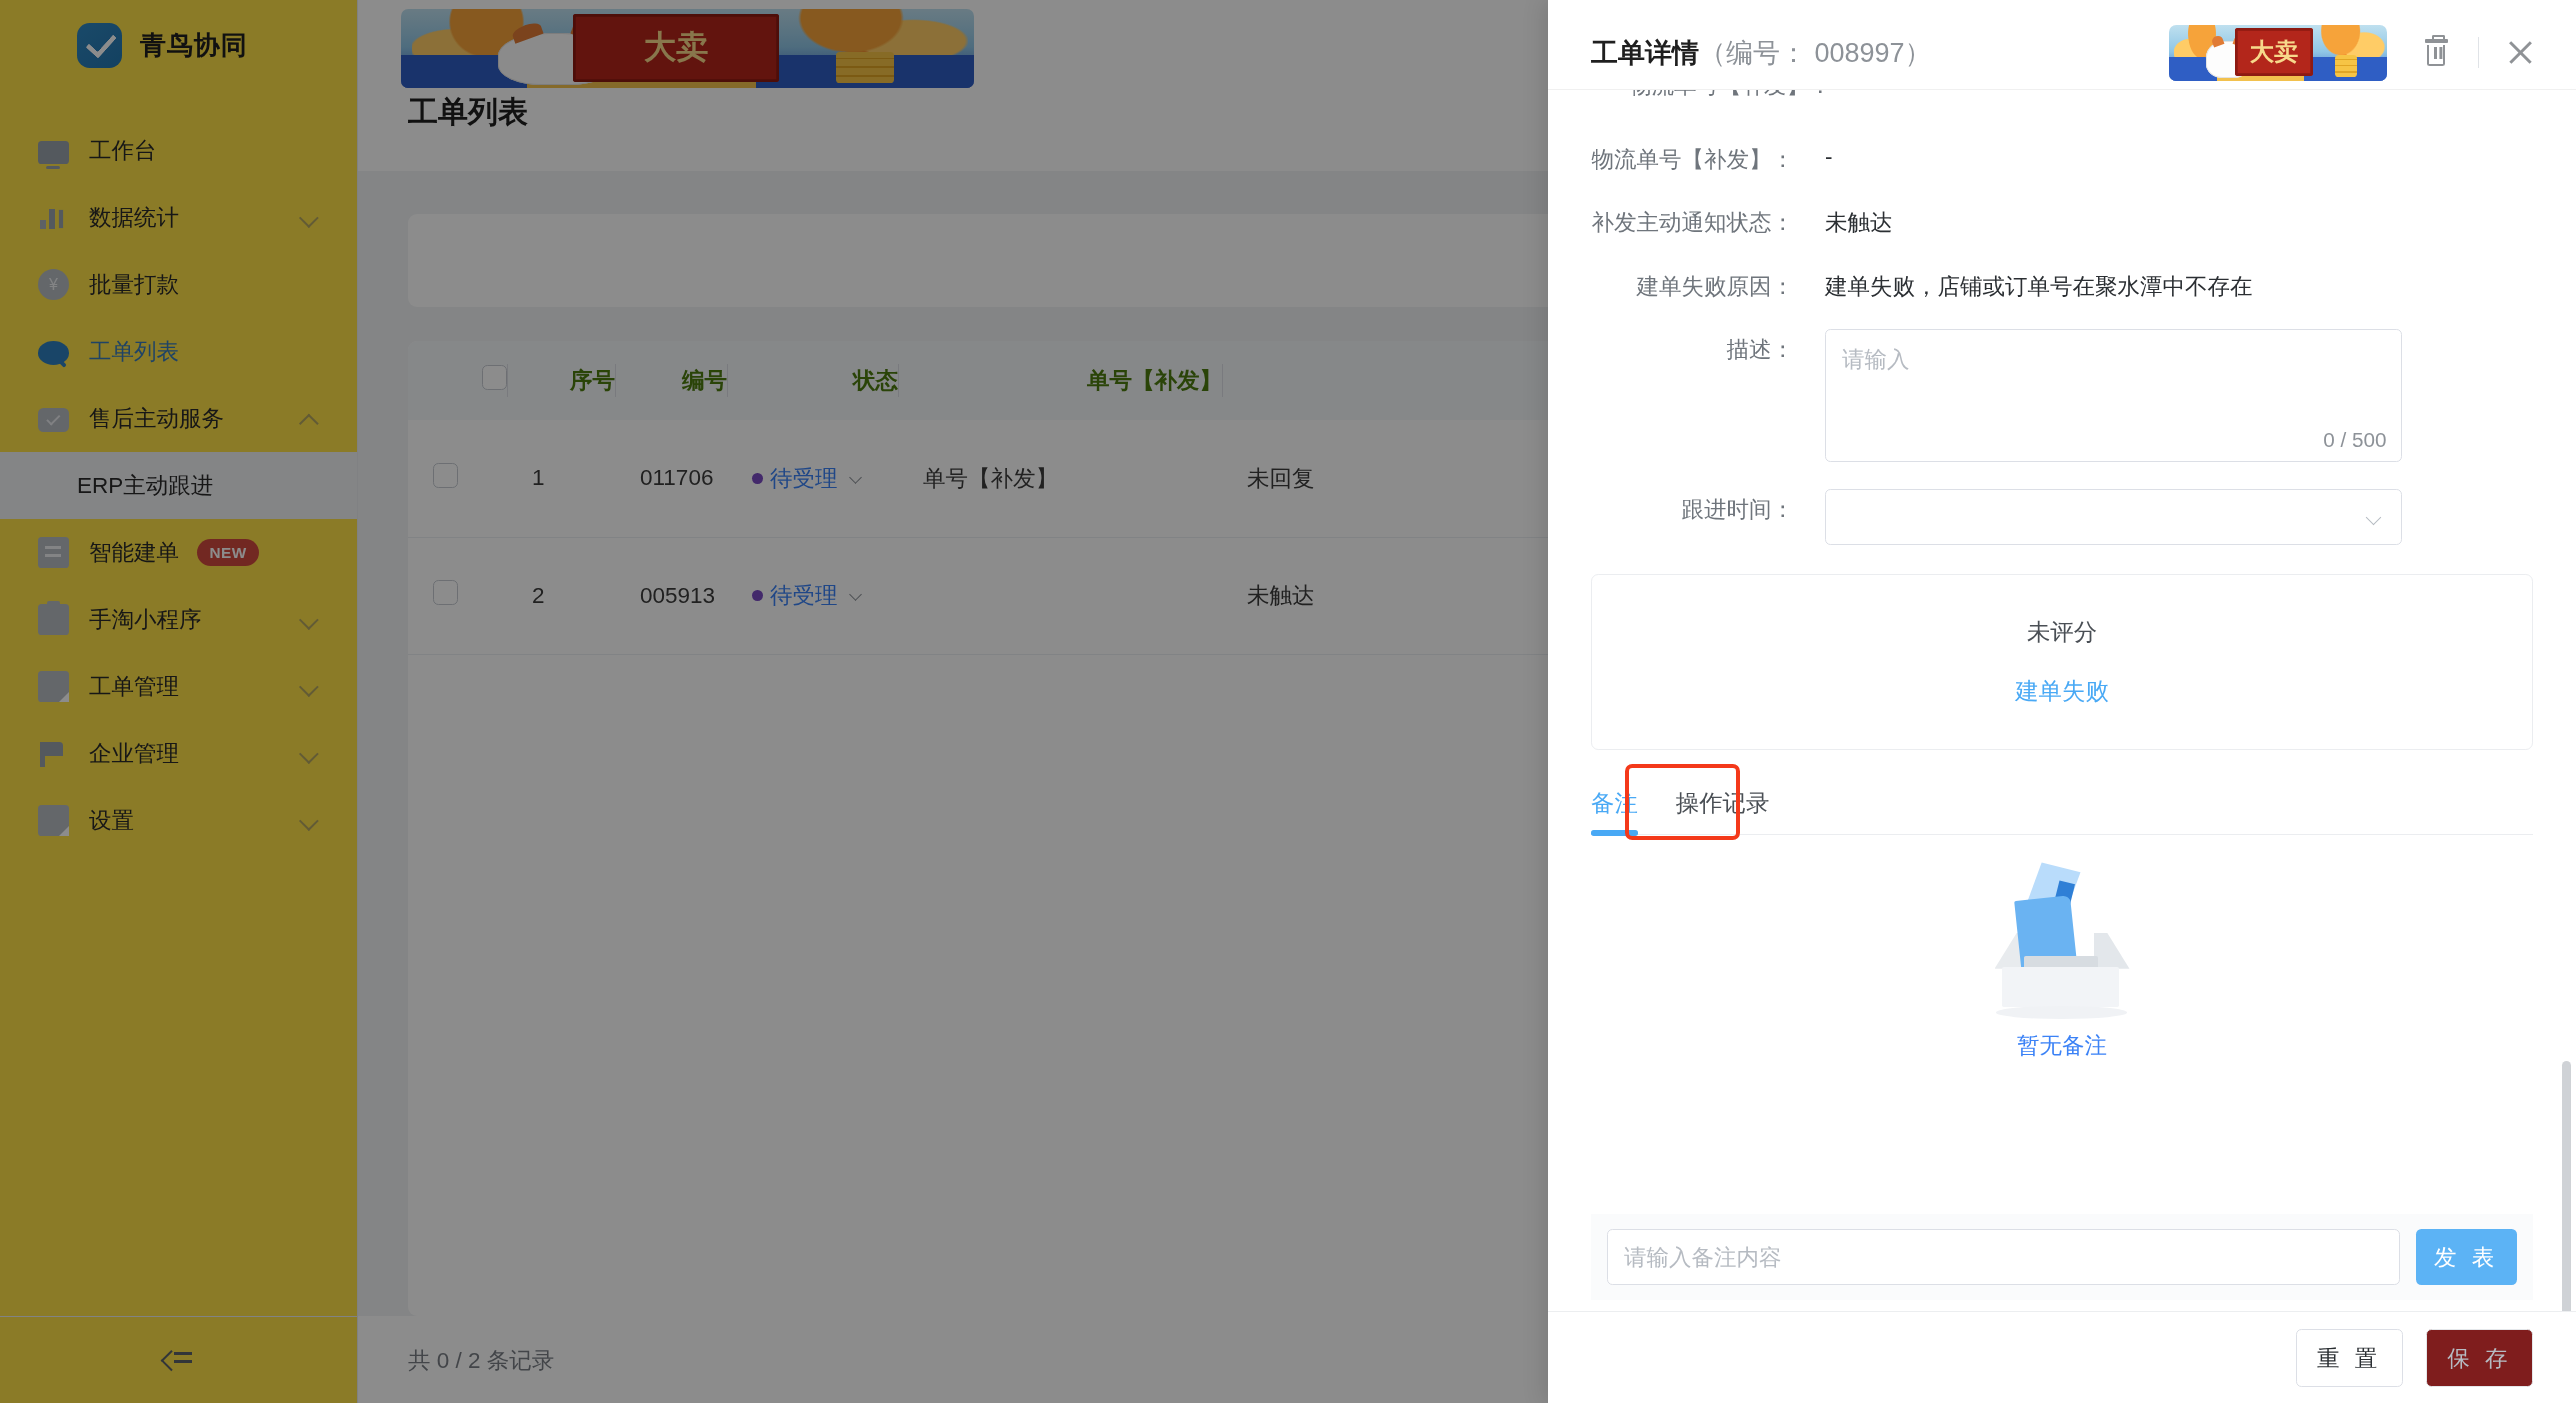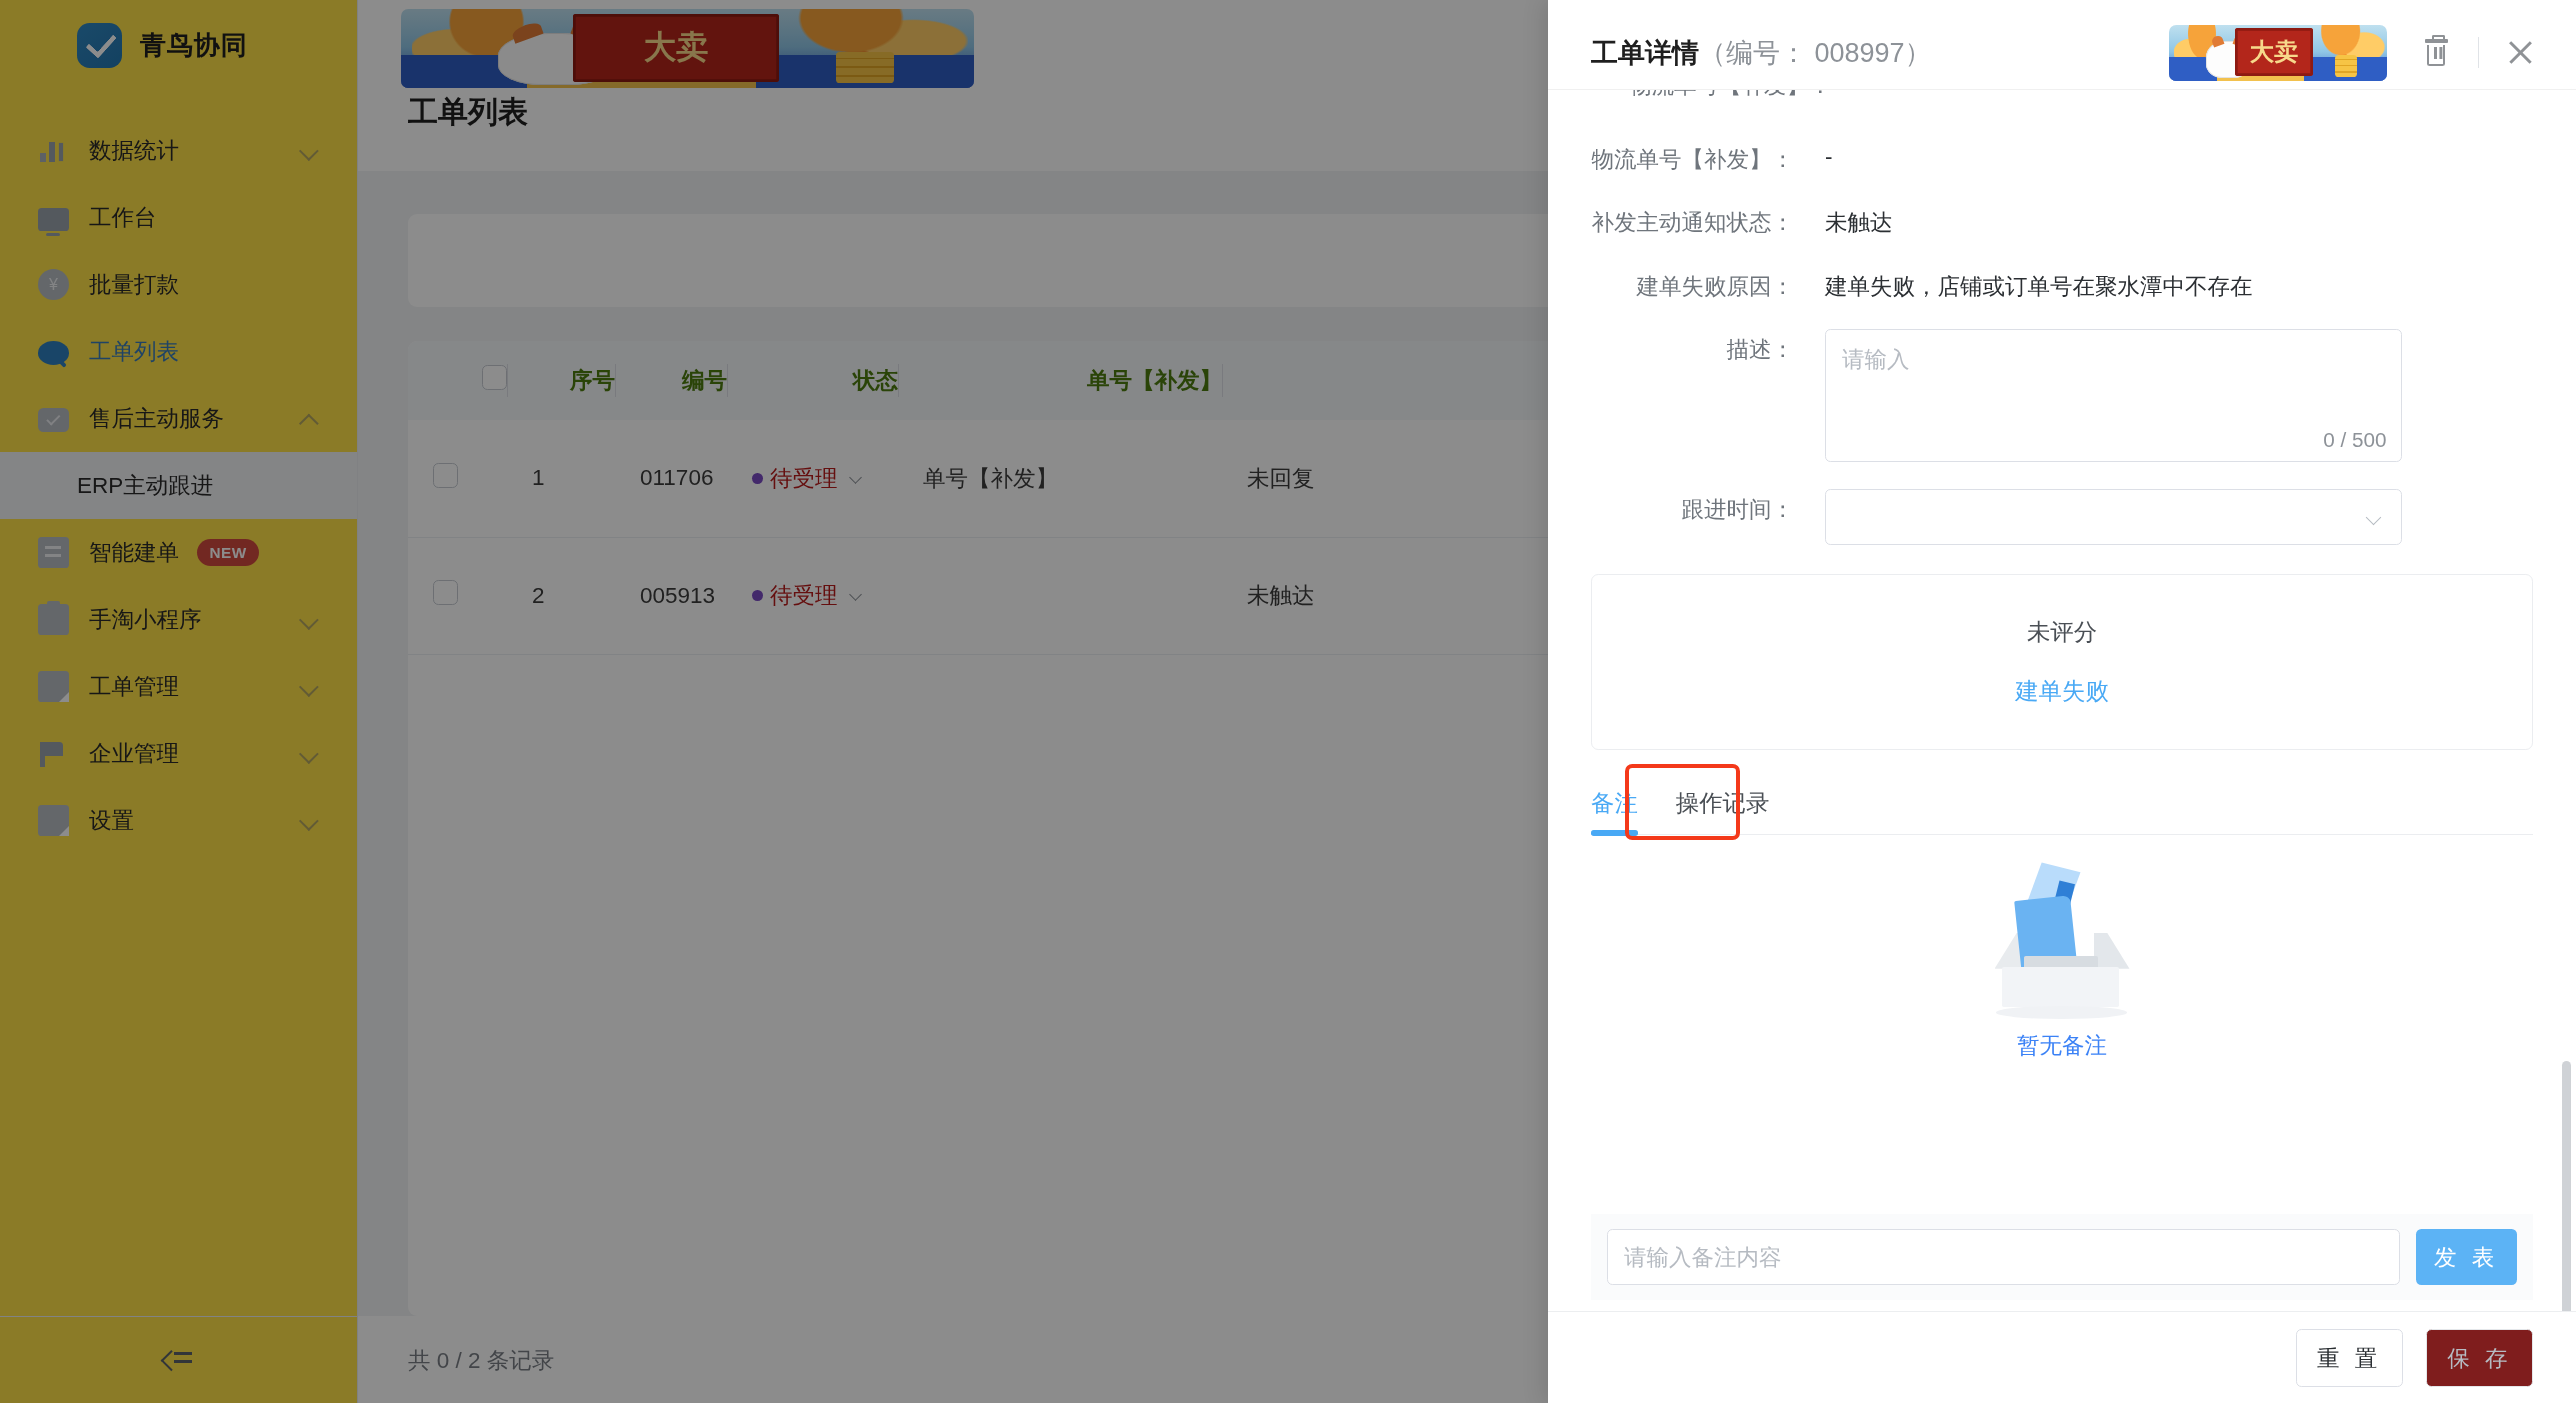--- a/index.html
+++ b/index.html
@@ -97,21 +97,21 @@
   table.tbl th {
     height: 79px; background:#f5f7fa; font-size: 22.5px; font-weight: 700; color:#4d7c0f;
     text-align:right; padding: 0 0 0 25px; white-space: nowrap; position: relative;
   }
   table.tbl th + th::before { content:""; position:absolute; left:0; top:23.4px; bottom:23.4px; width:0.9px; background:#dcdfe6; }
   table.tbl td {
     height: 117px; font-size: 22.5px; color:#3c3c3c; padding: 0 0 0 25px;
     border-bottom: 0.9px solid #ebeef2; white-space: nowrap;
   }
   .cb { width: 25px; height: 25px; border:1.8px solid #c6cbd2; border-radius:5.4px; display:inline-block; background:#fff; }
-  .status { color:#b91c1c; display:inline-flex; align-items:center; gap:7.2px; }
+  .status { color:#3b82f6; display:inline-flex; align-items:center; gap:7.2px; }
   .status .dot { width:10.8px; height:10.8px; border-radius:50%; background:#7b4bc4; display:inline-block; }
   .status .cv { width:14.4px;height:14.4px;position:relative;margin-left:5.4px; }
   .status .cv::before{content:"";position:absolute;left:0.9px;top:1.8px;width:8px;height:8px;border-right:1.8px solid #8a8f96;border-bottom:1.8px solid #8a8f96;transform:rotate(45deg);}
   .main-footer { height: 88px; background:#ffffff; display:flex; align-items:center; padding-left:50px; font-size:22.5px; color:#7a7f86; }
 
   
   .scrim { position:absolute; inset:0; background: rgba(0,0,0,0.45); }
 
   
   .drawer {
@@ -220,27 +220,27 @@
   <div class="app">
 
     <aside class="sidebar">
       <div class="brand">
         <div class="brand-logo"></div>
         <div class="brand-name">青鸟协同</div>
       </div>
 
       <nav class="nav">
         <div class="nav-item">
+          <span class="ico monitor"></span>
+          <span class="lbl">工作台</span>
+        </div>
+        <div class="nav-item">
           <span class="ico bars"></span>
           <span class="lbl">数据统计</span>
           <span class="chev"></span>
-        </div>
-        <div class="nav-item">
-          <span class="ico monitor"></span>
-          <span class="lbl">工作台</span>
         </div>
         <div class="nav-item">
           <span class="ico yen">¥</span>
           <span class="lbl">批量打款</span>
         </div>
         <div class="nav-item active">
           <span class="ico search"></span>
           <span class="lbl">工单列表</span>
         </div>
         <div class="nav-item">

